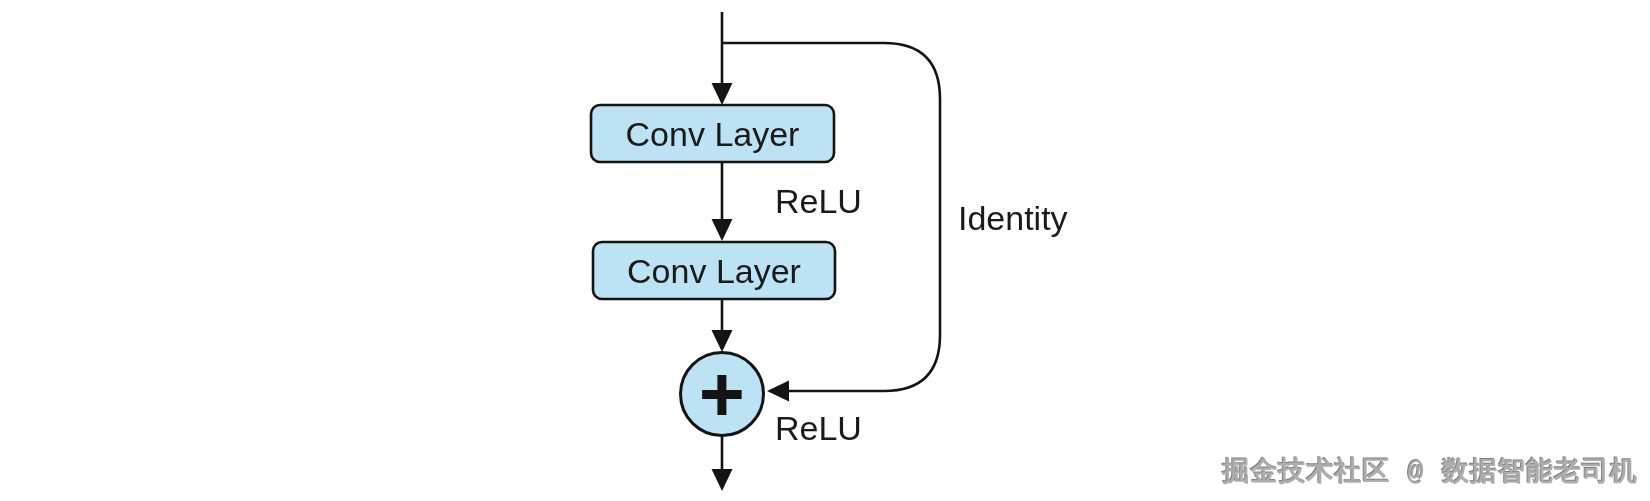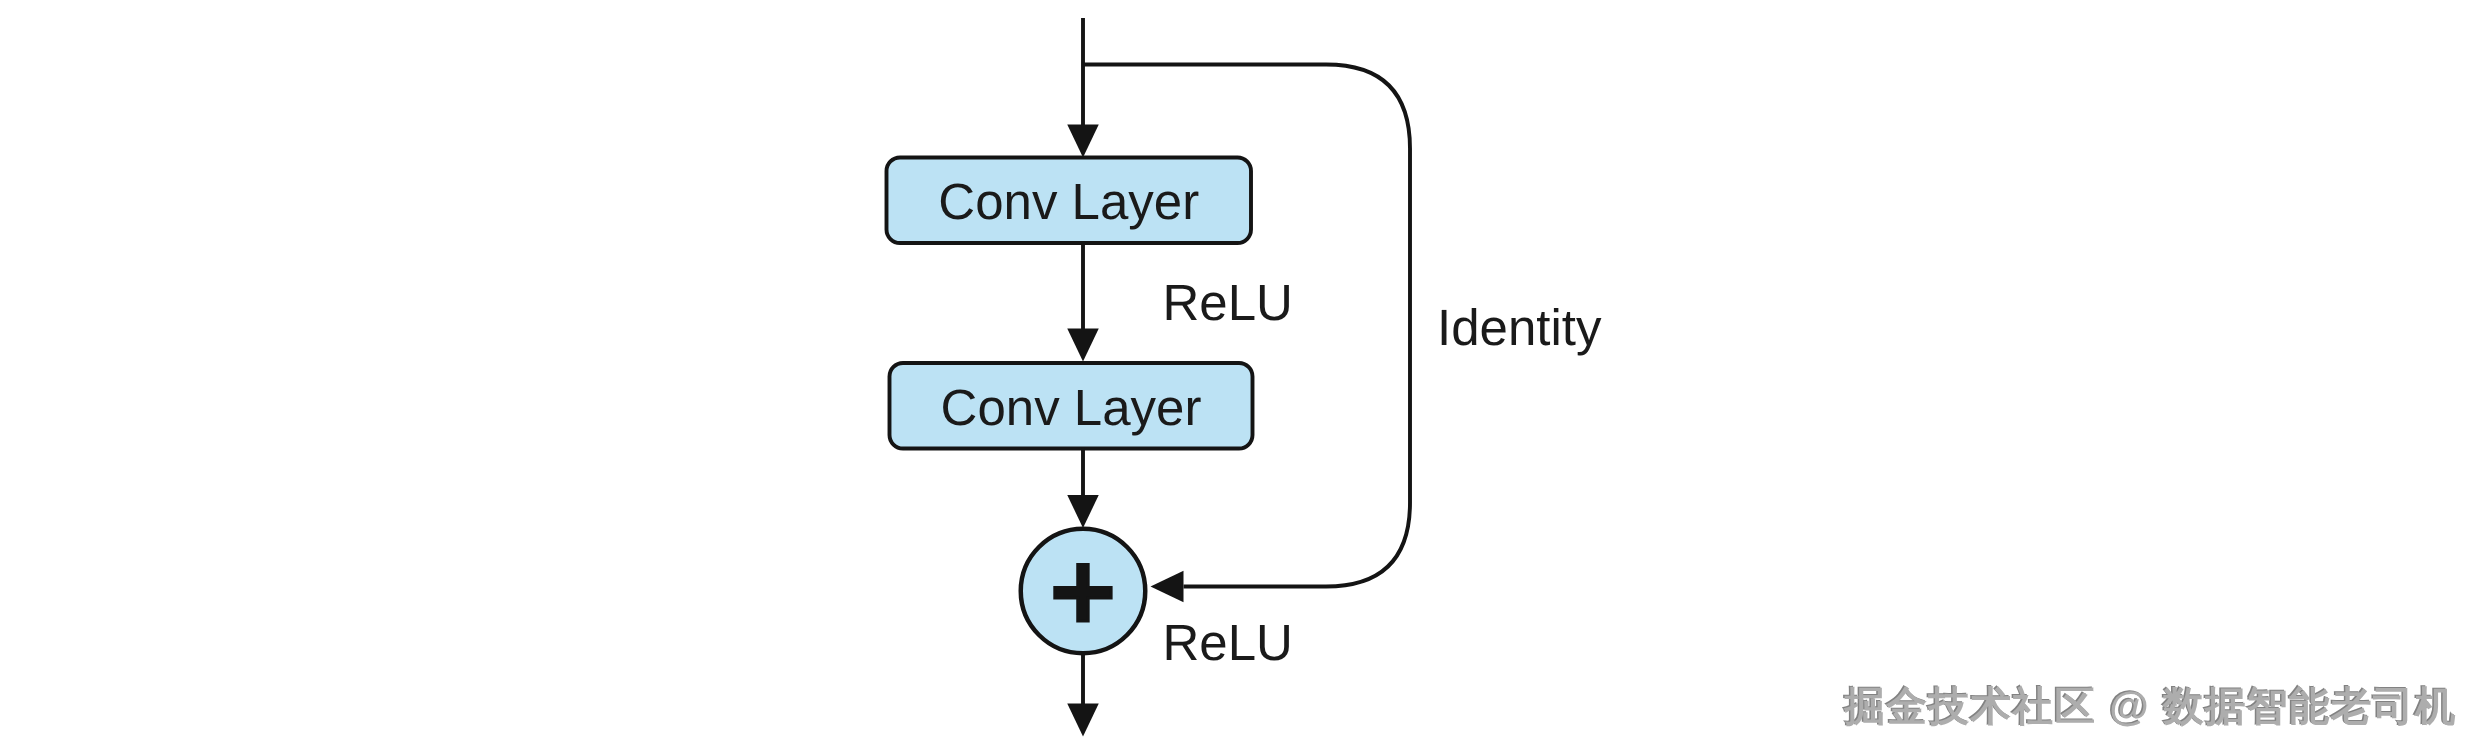--- a/index.html
+++ b/index.html
@@ -31,21 +31,21 @@
     font-size: 60px;
     font-weight: bold;
     fill: #141414;
     stroke: #141414;
     stroke-width: 2;
   }
   .watermark {
     position: absolute;
     top: 453px;
     right: 12px;
-    font-family: Liberation Sans, sans-serif;
+    font-family: Liberation Mono, monospace;
     font-size: 27px;
     font-weight: bold;
     letter-spacing: 1px;
     color: #adadad;
     text-shadow: -1px -1px 0 #828282, 2px 2px 1px #ffffff;
     white-space: nowrap;
   }
 </style>
 </head>
 <body>

